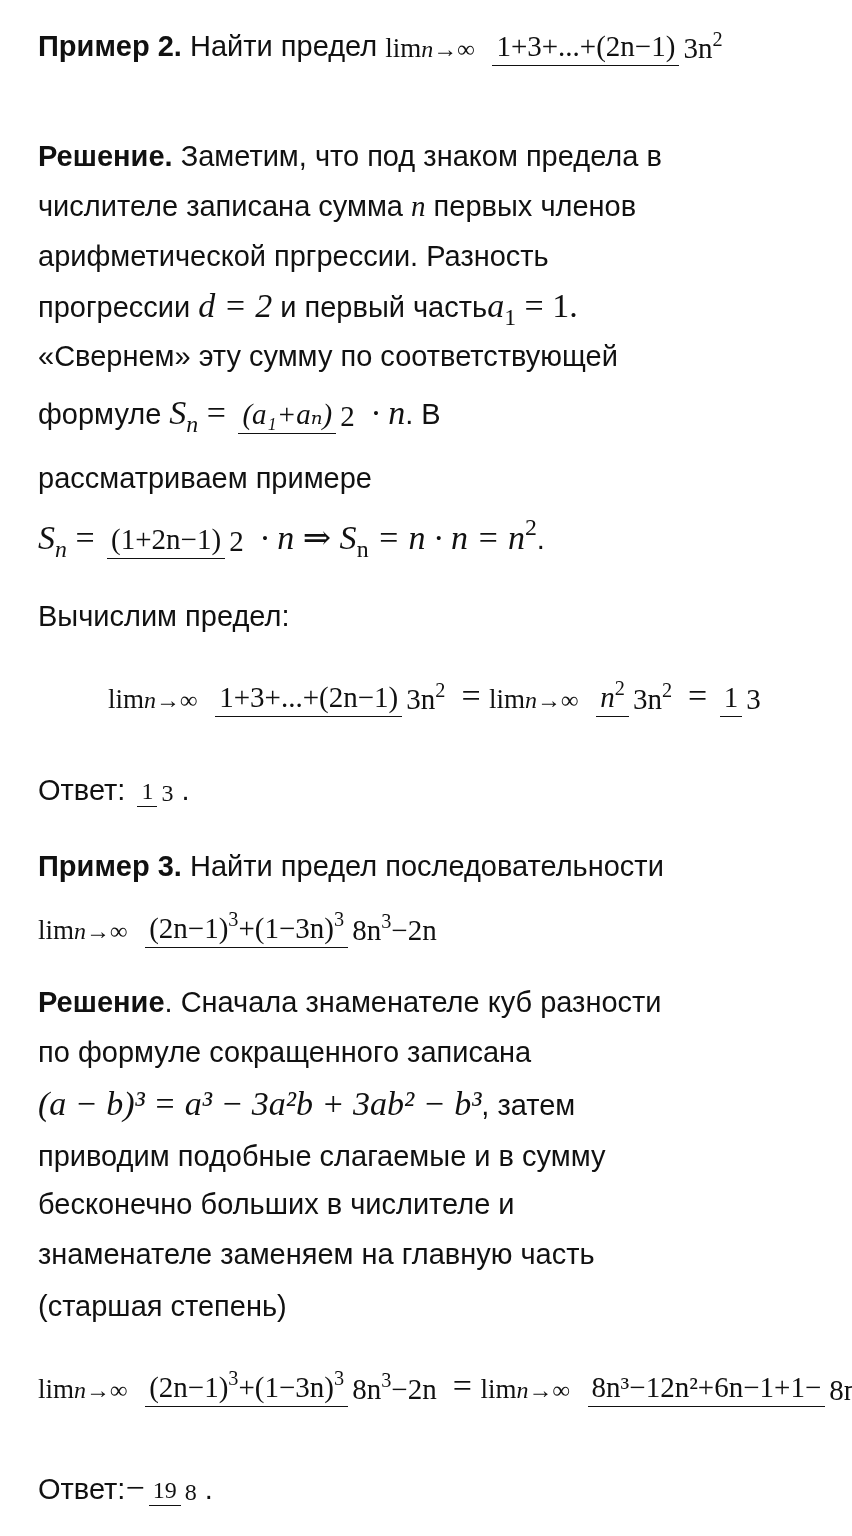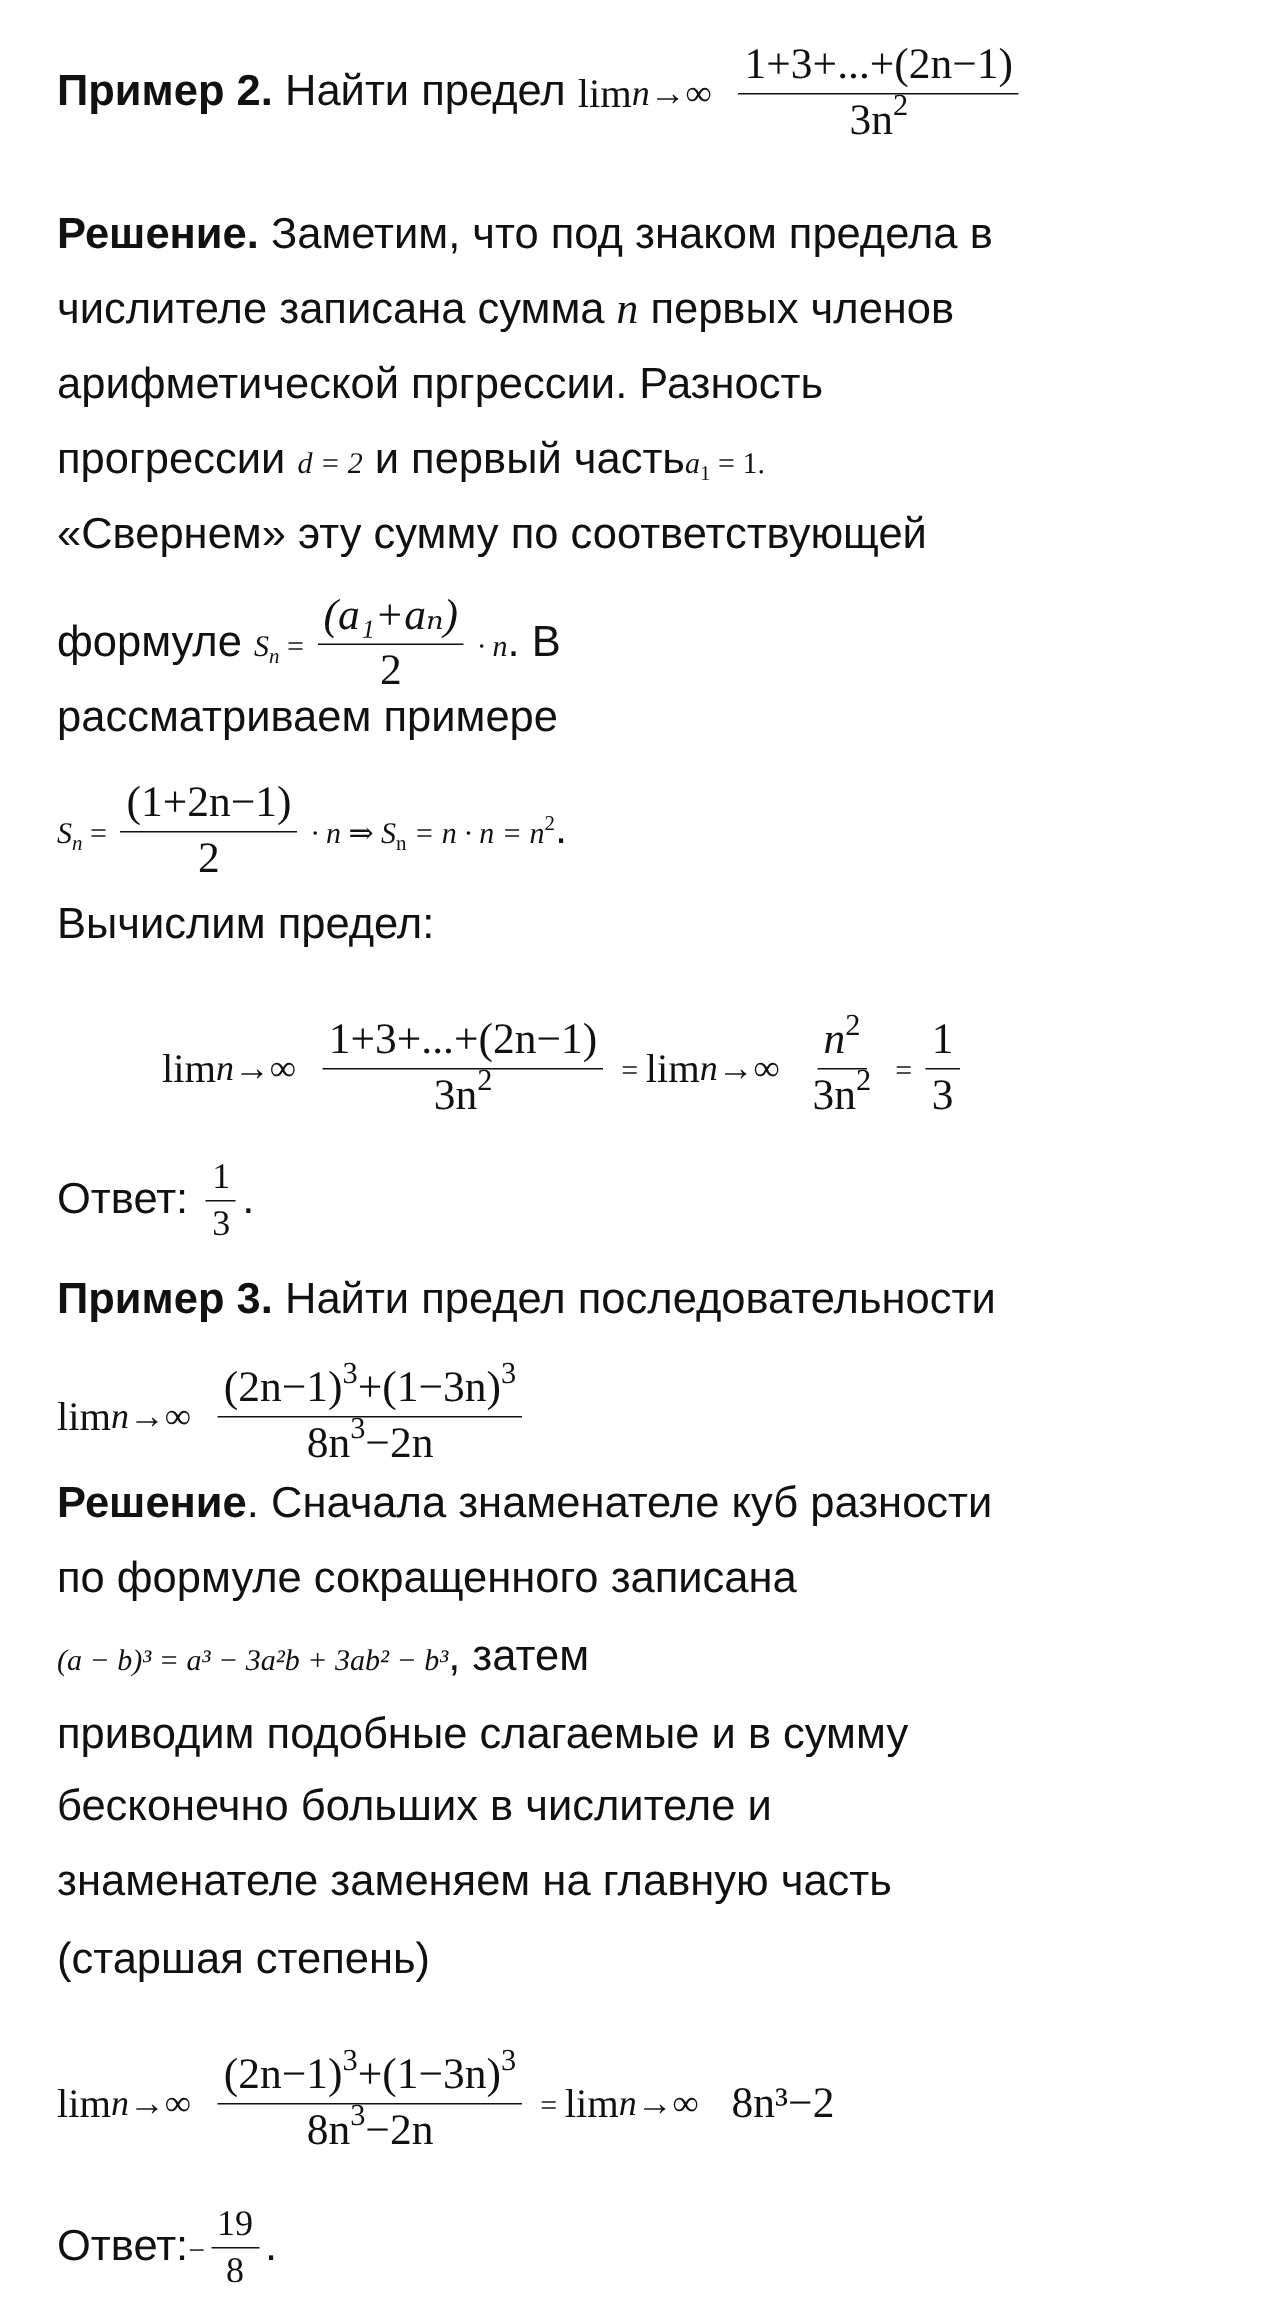--- a/index.html
+++ b/index.html
@@ -1,22 +1,22 @@
 <!DOCTYPE html>
 <html><head>
 <meta charset="utf-8">
 <style>
   html, body { margin: 0; padding: 0; background: #ffffff; }
   body { width: 852px; height: 1536px; overflow: hidden; position: relative;
          font-family: "Liberation Sans", "DejaVu Sans", sans-serif; color: #111; }
   .line { position: absolute; left: 38px; font-size: 29px; white-space: nowrap; line-height: 36px; }
   b { font-weight: 700; }
-  .m { font-family: "Liberation Serif", "DejaVu Serif", serif; font-size: 20px; }
+  .m { font-family: "Liberation Serif", "DejaVu Serif", serif; font-size: 34px; }
   .mi { font-family: "Liberation Serif", "DejaVu Serif", serif; font-style: italic; }
-  .frac { display: inline-flex; flex-direction: column; align-items: center; vertical-align: middle;
+  .frac { display: inline-flex; flex-direction: row; align-items: center; vertical-align: middle;
           font-family: "Liberation Serif", "DejaVu Serif", serif; margin: 0 4px; }
   .frac .num { padding: 0 4px 2px 4px; border-bottom: 1.6px solid #111; line-height: 1.1; }
   .frac .den { padding: 2px 4px 0 4px; line-height: 1.1; }
   .lim { display: inline-flex; align-items: center; vertical-align: middle;
          font-family: "Liberation Serif", "DejaVu Serif", serif; line-height: 1; margin-right: 6px; }
   .lim .top { font-size: 27px; }
   .lim .bot { font-size: 24px; font-style: italic; margin-top: 2px; }
   sup { font-size: 0.7em; vertical-align: 0.6em; line-height: 0; font-style: normal; }
   sub { font-size: 0.7em; vertical-align: -0.35em; line-height: 0; font-style: normal; }
 </style>
@@ -134,20 +134,21 @@
   <span class="frac">
       <span class="num"><span>(2n−1)</span><sup>3</sup><span>+(1−3n)</span><sup>3</sup></span>
       <span class="den"><span>8n</span><sup>3</sup><span>−2n</span></span>
     </span>
   <span class="m"> = </span>
   <span class="lim">
       <span class="top">lim</span>
       <span class="bot">n→∞</span>
     </span>
   <span class="frac" style="align-items:flex-end;">
+      <span class="num">8n³−12n²+6n−1+1−</span>
       <span class="den">8n³−2</span>
     </span>
 </div>
 <div class="line" style="top:1470px;">
   <span>Ответ:</span><span class="m">−</span><span class="frac" style="font-size:24px;">
       <span class="num">19</span>
       <span class="den">8</span>
     </span><span>.</span>
 </div>
 

